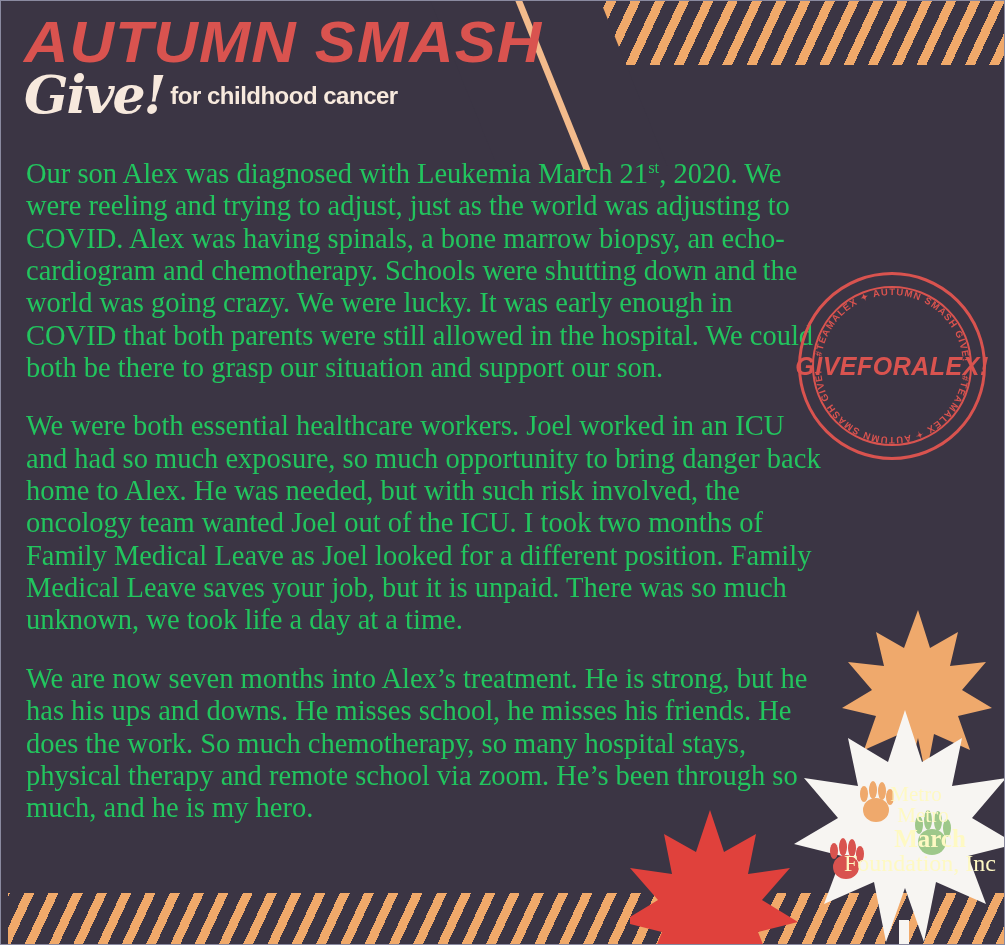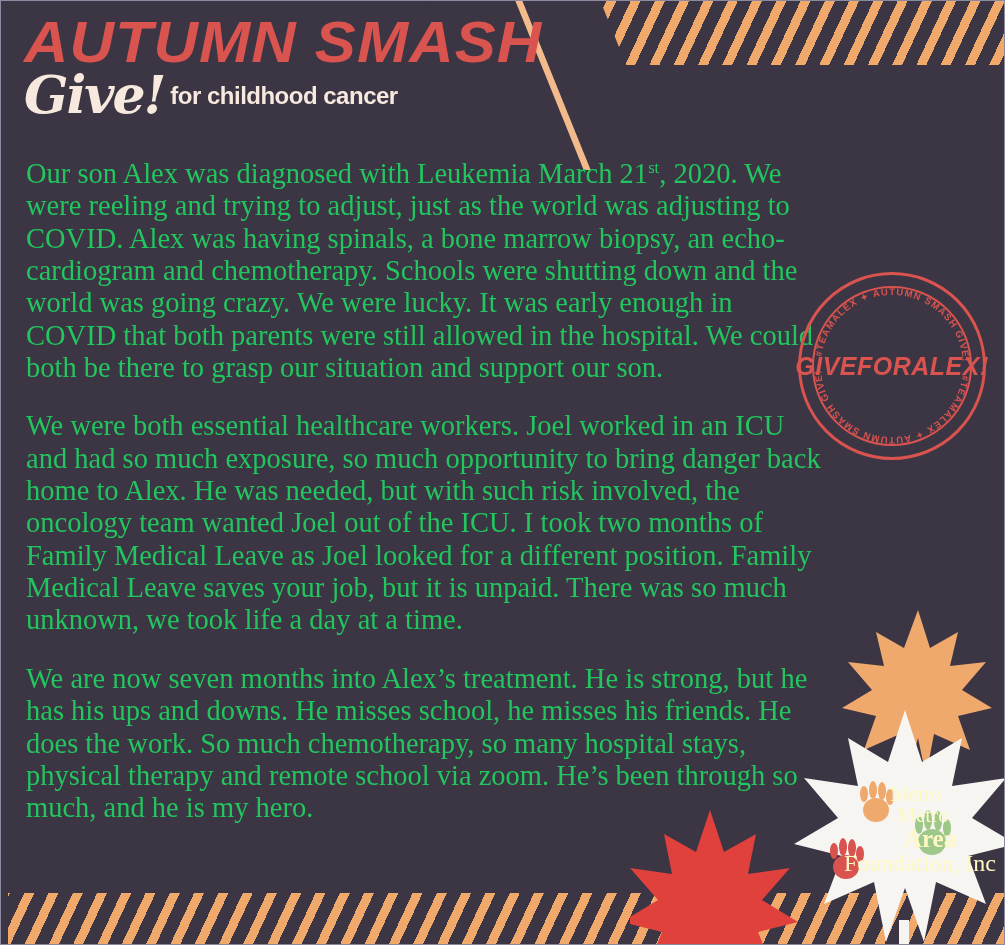--- a/index.html
+++ b/index.html
@@ -291,21 +291,21 @@
     </g>
 
     <g transform="translate(10,210)">
       <path d="M70,0 L84,42 L116,24 L108,64 L150,58 L122,90 L158,112 L118,122 L134,162 L92,144 L82,194 L70,150 L58,194 L48,144 L6,162 L22,122 L-18,112 L18,90 L-10,58 L32,64 L24,24 L56,42 Z" fill="#e0413c"></path>
     </g>
   </svg>
 
   <div class="foundation">
     <div class="l1">Metro</div>
     <div class="l2">Metro</div>
-    <div class="l3">Area</div>
+    <div class="l3">March</div>
     <div class="l4">Foundation, Inc</div>
   </div>
 
   <svg style="position:absolute;left:820px;top:770px;width:190px;height:130px;z-index:7;" viewBox="0 0 190 130">
     <g fill="#efa96c">
       <ellipse cx="56" cy="40" rx="13" ry="12"></ellipse>
       <ellipse cx="44" cy="24" rx="4" ry="8"></ellipse>
       <ellipse cx="53" cy="20" rx="4" ry="9"></ellipse>
       <ellipse cx="62" cy="21" rx="4" ry="9"></ellipse>
       <ellipse cx="70" cy="27" rx="4" ry="8"></ellipse>

